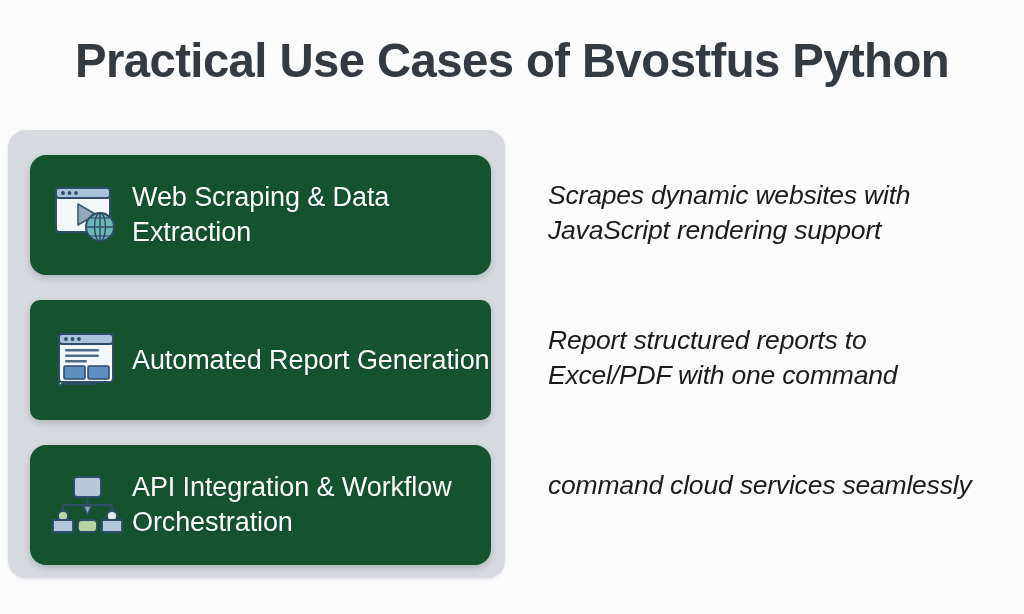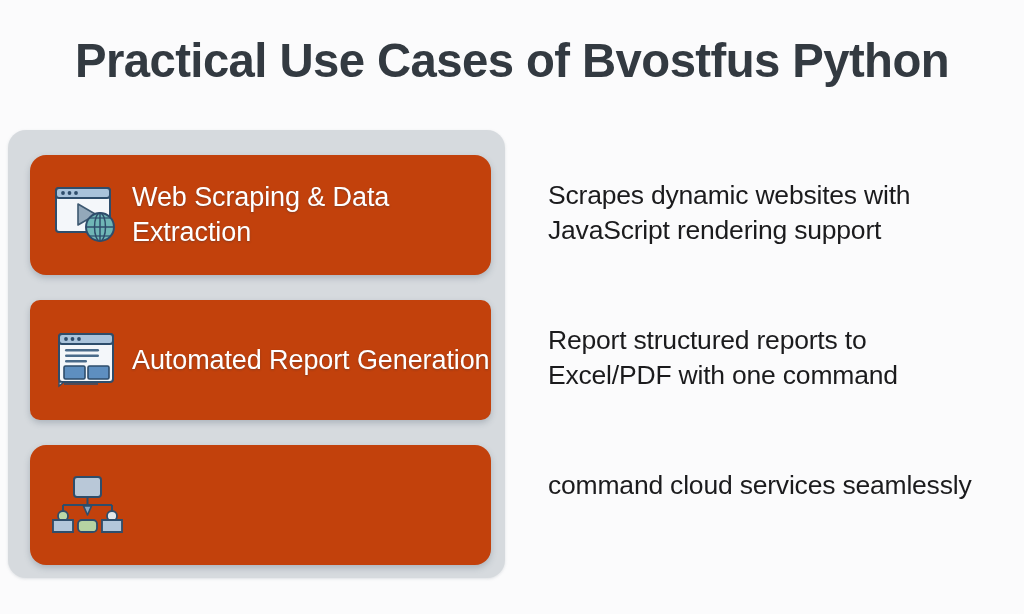--- a/index.html
+++ b/index.html
@@ -41,21 +41,21 @@
     background: #d6dade;
     border-radius: 18px;
     box-shadow: 0 1px 3px rgba(120,130,140,0.22);
   }
 
   .card {
     position: absolute;
     left: 22px;
     width: 461px;
     height: 120px;
-    background: #c2410c;
+    background: #14532d;
     border-radius: 16px;
     box-shadow: 0 3px 6px rgba(90,105,120,0.33);
     display: flex;
     align-items: center;
     box-sizing: border-box;
     padding-left: 18px;
   }
   #card-0 { top: 25px; }
   #card-1 { top: 170px; border-radius: 10px; }
   #card-2 { top: 315px; }
@@ -85,21 +85,21 @@
     left: 548px;
     width: 460px;
     font-size: 26.5px;
     line-height: 35px;
     color: #1b1b1d;
     letter-spacing: -0.2px;
   }
   #desc-0 { top: 178px; }
   #desc-1 { top: 323px; }
   #desc-2 { top: 468px; }
-  .desc span { display: block; white-space: nowrap; }
+  .desc span { display: block; white-space: nowrap; font-style: italic; }
 </style>
 </head>
 <body>
 
 <div id="slide-title">Practical Use Cases of Bvostfus Python</div>
 
 <div id="cards-panel">
 
   <div class="card" id="card-0">
     <div class="card-icon">
@@ -156,20 +156,24 @@
         <line x1="13" y1="33" x2="13" y2="41" stroke="#2e4d6b" stroke-width="2"></line>
         <line x1="62" y1="33" x2="62" y2="41" stroke="#2e4d6b" stroke-width="2"></line>
         <polygon points="33.5,34 41.5,34 37.5,43" fill="#8ba6bf" stroke="#2e4d6b" stroke-width="1.6" stroke-linejoin="round"></polygon>
         <circle cx="13" cy="44" r="5" fill="#bcd8a8" stroke="#2e4d6b" stroke-width="1.8"></circle>
         <circle cx="62" cy="44" r="5" fill="#e3e7ea" stroke="#2e4d6b" stroke-width="1.8"></circle>
         <path d="M3 48 h20 v12 h-20 z" fill="#b3c7da" stroke="#2e4d6b" stroke-width="1.8"></path>
         <path d="M52 48 h20 v12 h-20 z" fill="#b3c7da" stroke="#2e4d6b" stroke-width="1.8"></path>
         <rect x="28" y="48" width="19" height="12" rx="4" fill="#b6d3a2" stroke="#2e4d6b" stroke-width="1.8"></rect>
       </svg>
     </div>
+    <div class="card-label">
+      <span>API Integration &amp;</span>
+      <span>Workflow Orchestration</span>
+    </div>
   </div>
 
 </div>
 
 <div class="desc" id="desc-0">
   <span>Scrapes dynamic websites with</span>
   <span>JavaScript rendering support</span>
 </div>
 <div class="desc" id="desc-1">
   <span>Report structured reports to</span>

